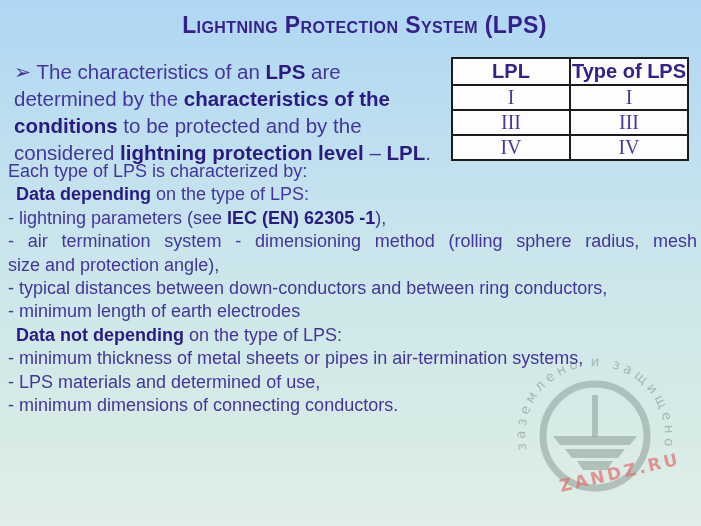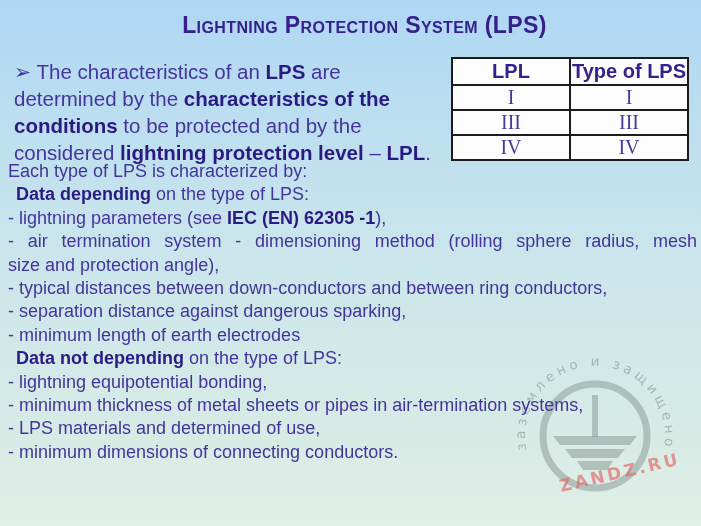--- a/index.html
+++ b/index.html
@@ -128,22 +128,20 @@
     <text class="stamp-site-text" x="556" y="492" transform="rotate(-13 556 492)">ZANDZ.RU</text>
   </svg>
 
   <div class="body-text">
       <div class="line"><span class="">Each type of LPS is characterized by:</span></div>
       <div class="line indent"><span class="b i">Data depending</span><span class=""> on the type of LPS:</span></div>
       <div class="line"><span class="">- lightning parameters (see </span><span class="b ">IEC (EN) 62305 -1</span><span class="">),</span></div>
       <div class="line justify"><span class="">- air termination system - dimensioning method (rolling sphere radius, mesh</span></div>
       <div class="line"><span class="">size and protection angle),</span></div>
       <div class="line"><span class="">- typical distances between down-conductors and between ring conductors,</span></div>
-      <div class="line"><span class="">- separation distance against dangerous sparking,</span></div>
       <div class="line"><span class="">- minimum length of earth electrodes</span></div>
       <div class="line indent"><span class="b i">Data not depending</span><span class=""> on the type of LPS:</span></div>
-      <div class="line"><span class="">- lightning equipotential bonding,</span></div>
       <div class="line"><span class="">- minimum thickness of metal sheets or pipes in air-termination systems,</span></div>
       <div class="line"><span class="">- LPS materials and determined of use,</span></div>
       <div class="line"><span class="">- minimum dimensions of connecting conductors.</span></div>
     </div>
 
 </div>
 
 </body></html>

